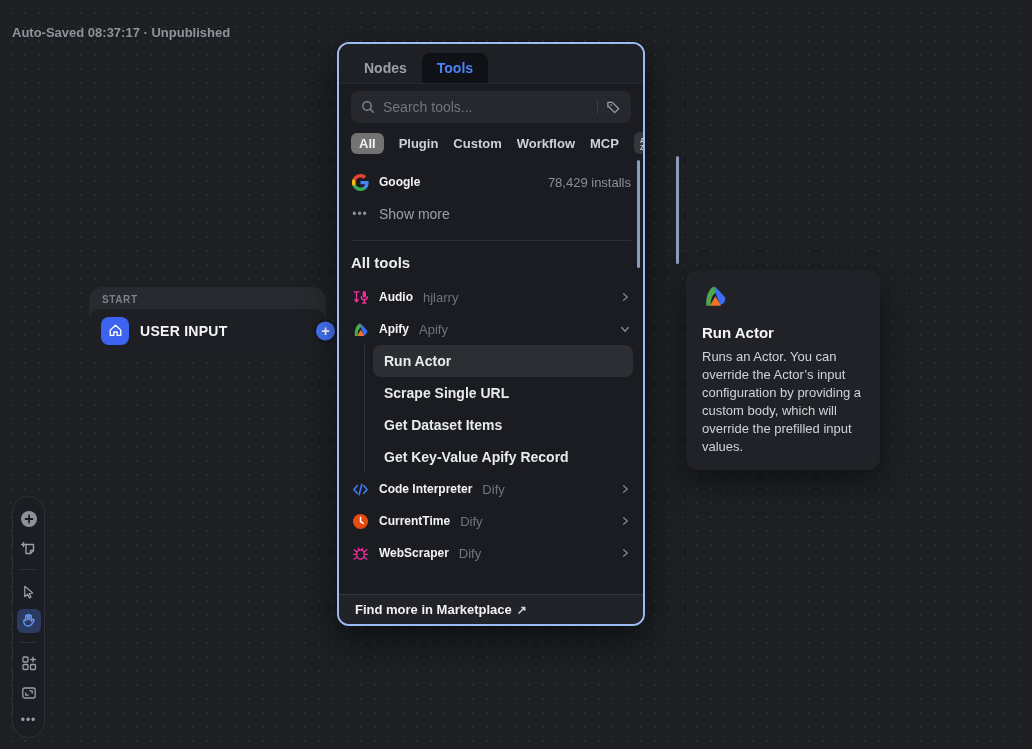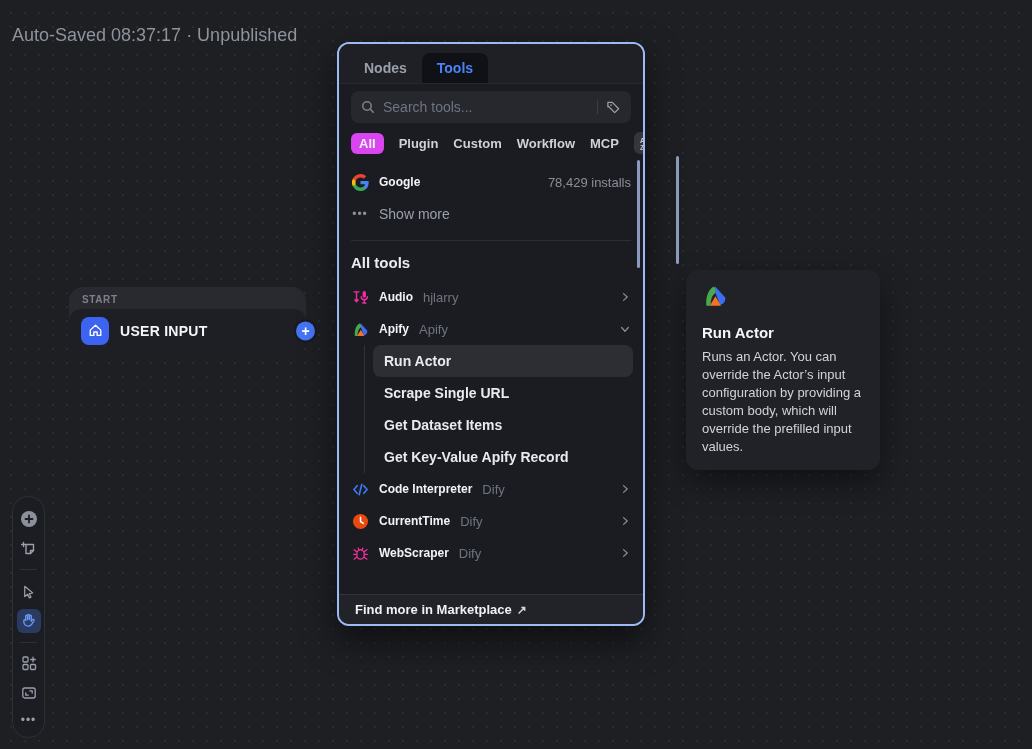--- a/index.html
+++ b/index.html
@@ -5,24 +5,24 @@
   * { margin:0; padding:0; box-sizing:border-box; }
   html,body { background:#0e0f12; }
   body { font-family:"Liberation Sans", sans-serif; }
   .canvas{
     position:relative; width:1032px; height:749px; overflow:hidden;
     background-color:#1d1f23;
     background-image:radial-gradient(#282b30 1.1px, transparent 1.3px);
     background-size:14px 14px; background-position:4px 6px;
   }
   
-  .autosave{ position:absolute; left:12px; top:25px; font-size:18px; color:#8e939c; }
-
-  
-  .start-node{ position:absolute; left:69px; top:287px; width:237px; height:65px;
+  .autosave{ position:absolute; left:12px; top:25px; font-size:13px; color:#8e939c;font-weight:bold; }
+
+  
+  .start-node{ position:absolute; left:89px; top:287px; width:237px; height:65px;
     background:#292a2f; border-radius:14px; }
   .start-node .group-label{ position:absolute; top:7px; left:13px; font-size:10px; font-weight:700;
     letter-spacing:.06em; color:#7c818b; }
   .start-card{ position:absolute; left:0; right:0; bottom:0; height:43px; background:#1e1f24;
     border-radius:12px; display:flex; align-items:center; padding-left:12px; }
   .start-card .node-icon{ width:28px; height:28px; border-radius:8px; background:#3d64f1;
     display:flex; align-items:center; justify-content:center; flex:none; }
   .start-card .node-title{ margin-left:11px; font-size:14px; font-weight:700; color:#f4f5f7; letter-spacing:.02em; }
   .add-next-btn{ position:absolute; right:-9px; top:50%; transform:translateY(-50%);
     width:19px; height:19px; border-radius:50%; background:#4574f6; color:#fff;
@@ -49,21 +49,21 @@
   .tab.active{ background:#101116; color:#4c82f7; border-radius:8px 8px 0 0; }
   .search-wrap{ margin:7px 12px 4px; flex:none; }
   .search-box{ height:32px; background:#27282d; border-radius:8px; display:flex; align-items:center;
     padding:0 10px; gap:8px; }
   .search-box input{ flex:1; background:transparent; border:none; outline:none; color:#e7e9ee;
     font-size:14px; font-family:inherit; }
   .search-box input::placeholder{ color:#6f7582; }
   .search-divider{ width:1px; height:14px; background:#3b3d44; }
   .filters{ display:flex; align-items:center; gap:15px; margin:5px 12px 6px; flex:none; }
   .filter{ font-size:13px; font-weight:600; color:#cdd1d8; cursor:pointer; white-space:nowrap; }
-  .filter.active{ background:#d946ef; color:#f2f3f5; padding:3px 8px; border-radius:6px; }
+  .filter.active{ background:#737373; color:#f2f3f5; padding:3px 8px; border-radius:6px; }
   .filter-icons{ margin-left:auto; display:flex; align-items:center; gap:6px; }
   .icon-pill{ width:24px; height:22px; border-radius:6px; background:#35363c; display:flex;
     align-items:center; justify-content:center; color:#c6cad2; cursor:pointer; }
   .icon-plain{ width:22px; height:22px; display:flex; align-items:center; justify-content:center;
     color:#9aa0ab; cursor:pointer; }
 
   .tool-list{ flex:1; overflow:hidden; position:relative; }
   .row{ height:32px; display:flex; align-items:center; padding:0 12px; gap:10px; cursor:pointer; }
   .row .ic{ width:18px; height:18px; display:flex; align-items:center; justify-content:center; flex:none; }
   .row .name{ font-size:12px; font-weight:700; color:#f2f3f6; white-space:nowrap; }

